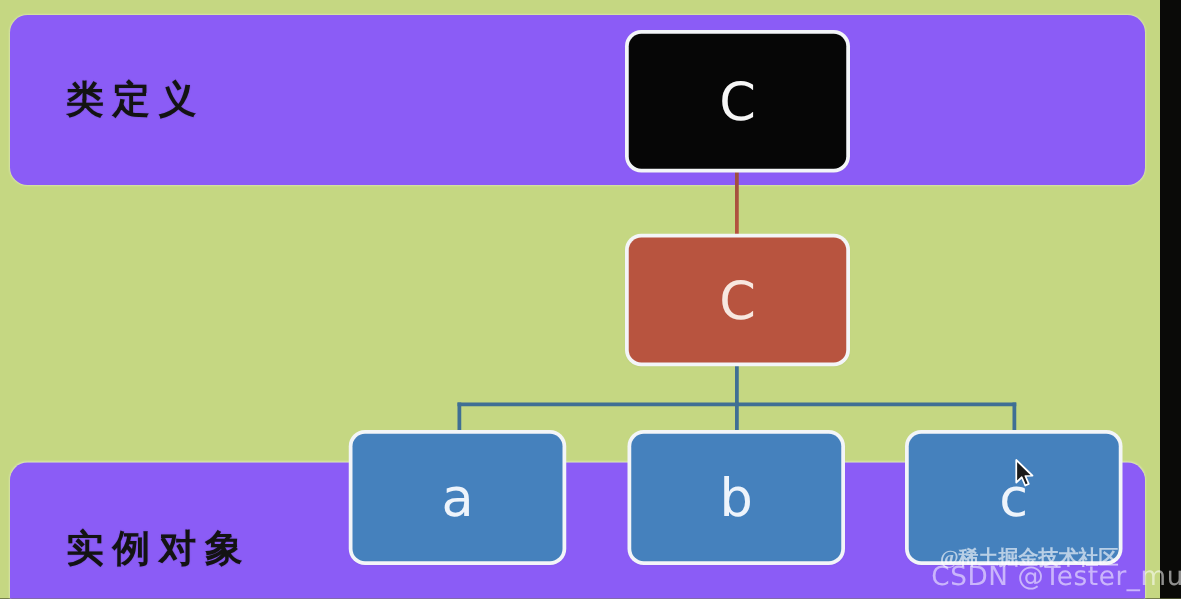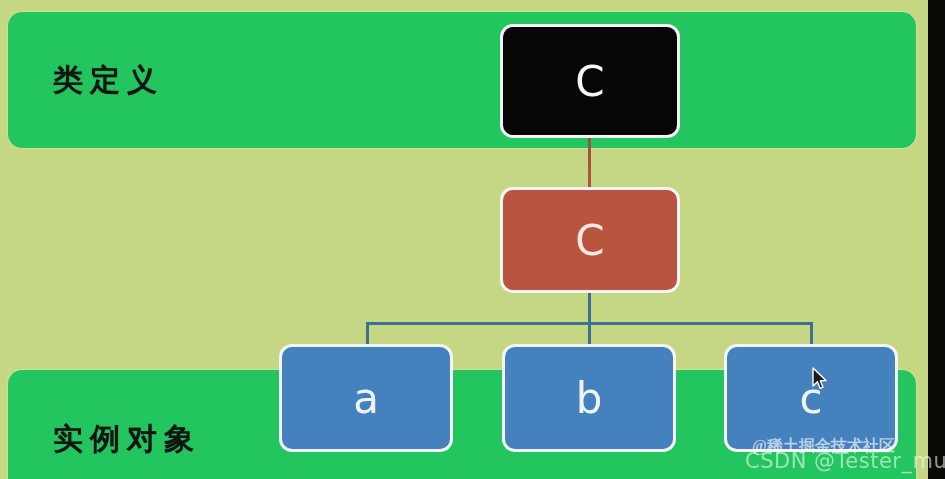--- a/index.html
+++ b/index.html
@@ -25,21 +25,21 @@
     width: 17px;
     height: 479px;
     background: #0a0a08;
     z-index: 40;
   }
   
   .band {
     position: absolute;
     left: 8px;
     width: 908px;
-    background: #22c55e;
+    background: #8b5cf6;
     border-radius: 14px;
     box-shadow: 0 0 2px rgba(255,255,255,0.7);
   }
   #band-class-definition { top: 12px;  height: 136px; }
   #band-class-object     { top: 172px; height: 132px; }
   #band-instance-object  { top: 330px; height: 137px; margin-top: 40px; }
 
   .band-label {
     position: absolute;
     left: 45px;

